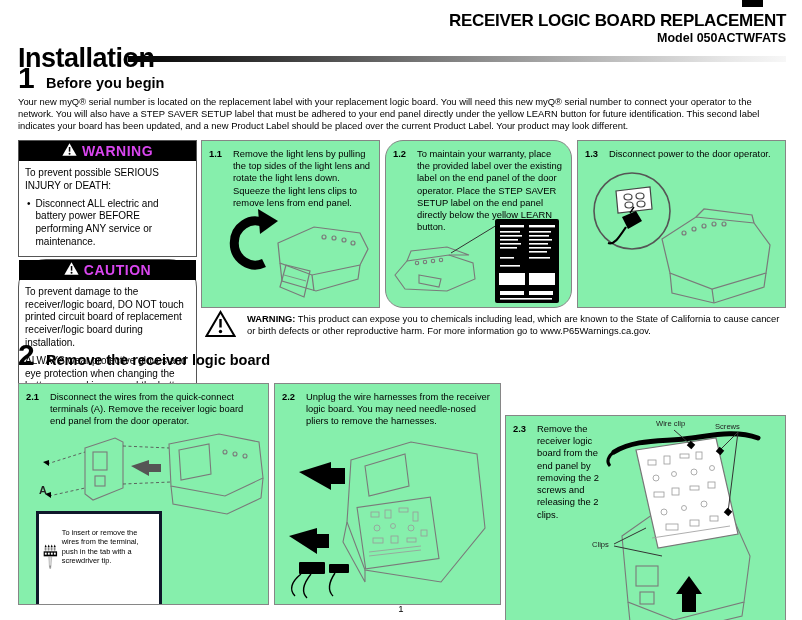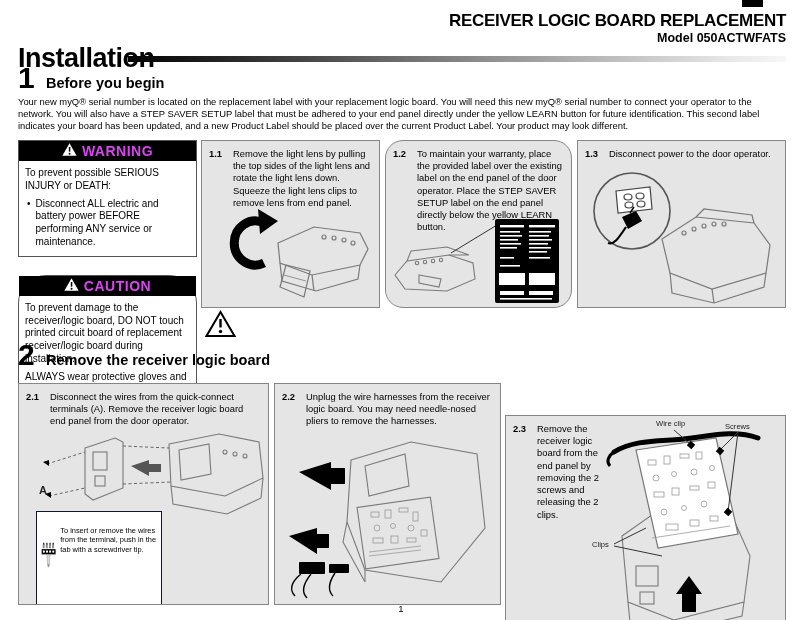--- a/index.html
+++ b/index.html
@@ -23,28 +23,28 @@
 
   .big-num { font-size:30px; font-weight:bold; line-height:1; }
   .sec-title { font-size:14.5px; font-weight:bold; }
   .sec1-num { left:18px; top:63px; }
   .sec1-title { left:46px; top:75px; }
   .intro { left:18px; top:96px; width:770px; font-size:9.4px; line-height:1.3; }
 
   
   .safety-col { left:18px; top:140px; width:179px; }
   .safety-box { border:1px solid #555; background:#fff; }
-  .safety-box + .safety-box { margin-top:18px;border-radius:28px; }
+  .safety-box + .safety-box { margin-top:2px;border-radius:28px; }
   .safety-header { height:20px; background:#000; color:#d946ef; display:flex; align-items:center;
     justify-content:center; gap:5px; font-size:14px; font-weight:bold; letter-spacing:0.5px; }
   .safety-body { padding:6px 6px 7px 6px; font-size:10px; line-height:1.28; }
   .safety-body p { margin-bottom:5px; }
   .bullet-row { display:flex; gap:5px; padding-left:2px; }
 
-  .step-box { border:1px solid #868686; background:#e5e5e5; overflow:hidden; }
+  .step-box { border:1px solid #868686; background:#86efac; overflow:hidden; }
   .box11 { left:201px; top:140px; width:179px; height:168px; }
   .box12 { left:385px; top:140px; width:187px; height:168px;border-radius:18px; }
   .box13 { left:577px; top:140px; width:209px; height:168px; }
   .box21 { left:18px;  top:383px; width:251px; height:222px; }
   .box22 { left:274px; top:383px; width:227px; height:222px; }
   .box23 { left:505px; top:383px; width:281px; height:222px;margin-top:32px; }
 
   .step-text { position:relative; padding:7px 7px 0 31px; font-size:9.4px; line-height:1.3; }
   .step-num { position:absolute; left:7px; top:7px; font-weight:bold; }
   .box23 .step-text { width:116px; }
@@ -53,27 +53,27 @@
 
   
   .prop65 { left:205px; top:310px; width:581px; display:flex; gap:11px; align-items:flex-start; }
   .prop65-text { font-size:9.4px; line-height:1.3; padding-top:3px; }
 
   .sec2-num { left:18px; top:340px; }
   .sec2-title { left:46px; top:352px; }
 
   
   .inset-box { position:absolute; left:17px; top:127px; width:126px; height:96px;
-    border:1px solid #0f172a; background:#fff; display:flex; padding:4px; gap:4px; }
+    border:3px solid #0f172a; background:#fff; display:flex; padding:4px; gap:4px; }
   .inset-text { font-size:7.4px; line-height:1.25; padding-top:10px; }
 
   .fig-label { position:absolute; font-size:7.6px; color:#222; }
   .lblA { left:20px; top:100px; font-size:11px; font-weight:bold; }
   .lbl-wireclip { left:150px; top:3px; }
-  .lbl-screws  { left:219px; top:6px; }
+  .lbl-screws  { left:209px; top:6px; }
   .lbl-clips   { left:86px;  top:124px; }
 
   .page-num { left:0; top:603px; width:802px; text-align:center; font-size:9.5px; }
 </style>
 </head>
 <body>
 
 <div class="abs corner-mark"></div>
 
 <div class="abs doc-title">RECEIVER LOGIC BOARD REPLACEMENT</div>
@@ -221,20 +221,21 @@
 </div>
 
 <div class="abs prop65">
   <span>
     <svg width="31" height="28" viewBox="0 0 31 28">
         <path d="M15.5 2 L29.5 26 H1.5 Z" fill="none" stroke="#000" stroke-width="2"></path>
         <rect x="14.3" y="9" width="2.4" height="8.5" fill="#000"></rect>
         <circle cx="15.5" cy="21.5" r="1.7" fill="#000"></circle>
       </svg>
   </span>
+  <p class="prop65-text"><span class="b">WARNING:</span><span> This product can expose you to chemicals including lead, which are known to the State of California to cause cancer or birth defects or other reproductive harm. For more information go to www.P65Warnings.ca.gov.</span></p>
 </div>
 
 <div class="abs big-num sec2-num">2</div>
 <div class="abs sec-title sec2-title">Remove the receiver logic board</div>
 
 <div class="abs step-box box21">
   <div class="step-text">
     <span class="step-num">2.1</span>
     <span>Disconnect the wires from the quick-connect terminals (A). Remove the receiver logic board end panel from the door operator.</span>
   </div>

